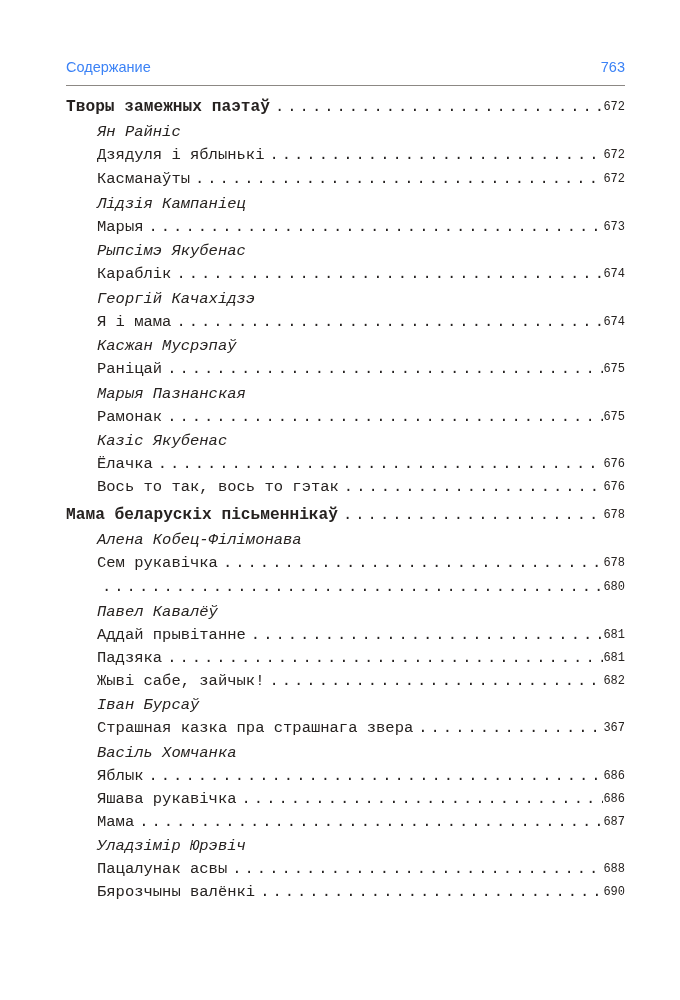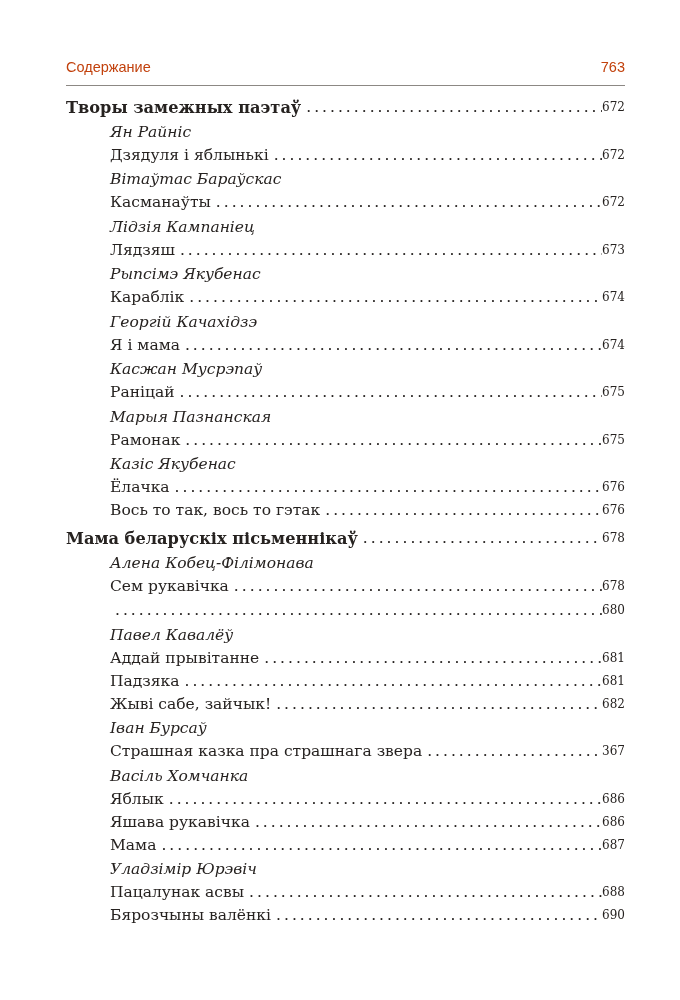--- a/index.html
+++ b/index.html
@@ -16,40 +16,41 @@
     padding: 58px 55px 0 66px;
     background: #ffffff;
   }
   .running-head {
     display: flex;
     justify-content: space-between;
     align-items: flex-end;
     font-family: "Liberation Sans", sans-serif;
     font-size: 14.5px;
     line-height: 18px;
-    color: #c2410c;
+    color: #3b82f6;
   }
   .rule {
     border-bottom: 1px solid #8c8884;
     margin-top: 9px;
   }
   .toc { margin-top: 10px; }
   .toc-line {
     display: flex;
     align-items: center;
     font-size: 15.5px;
     line-height: 23px;
+    font-family: Liberation Mono, monospace;
   }
   .section-heading { margin-top: 5px; }
   .sec-title {
     font-weight: bold;
     font-size: 16.2px;
     white-space: nowrap;
   }
-  .toc-group { margin-left: 44px; margin-top: 1.5px; }
+  .toc-group { margin-left: 31px; margin-top: 1.5px; }
   .author { font-style: italic; white-space: nowrap; }
   .item-title { white-space: nowrap; }
   .leader {
     flex: 1;
     overflow: hidden;
     white-space: nowrap;
     letter-spacing: 3px;
     margin-left: 5px;
     font-weight: normal;
     font-size: 15.5px;
@@ -84,38 +85,35 @@
     </div>
     <div>
               <div class="toc-line item-line">
     <span class="item-title">Дзядуля і яблынькі</span>
     <span class="leader" aria-hidden="true">........................................................................................................................</span>
     <span class="toc-page">672</span>
   </div>
             </div>
   </div>
           <div class="toc-group">
-    <div class="toc-line author-line">
-      <span class="author">Вітаўтас Бараўскас</span>
-    </div>
     <div>
               <div class="toc-line item-line">
     <span class="item-title">Касманаўты</span>
     <span class="leader" aria-hidden="true">........................................................................................................................</span>
     <span class="toc-page">672</span>
   </div>
             </div>
   </div>
           <div class="toc-group">
     <div class="toc-line author-line">
       <span class="author">Лідзія Кампаніец</span>
     </div>
     <div>
               <div class="toc-line item-line">
-    <span class="item-title">Лядзяш</span>
+    <span class="item-title">Марыя</span>
     <span class="leader" aria-hidden="true">........................................................................................................................</span>
     <span class="toc-page">673</span>
   </div>
             </div>
   </div>
           <div class="toc-group">
     <div class="toc-line author-line">
       <span class="author">Рыпсімэ Якубенас</span>
     </div>
     <div>

